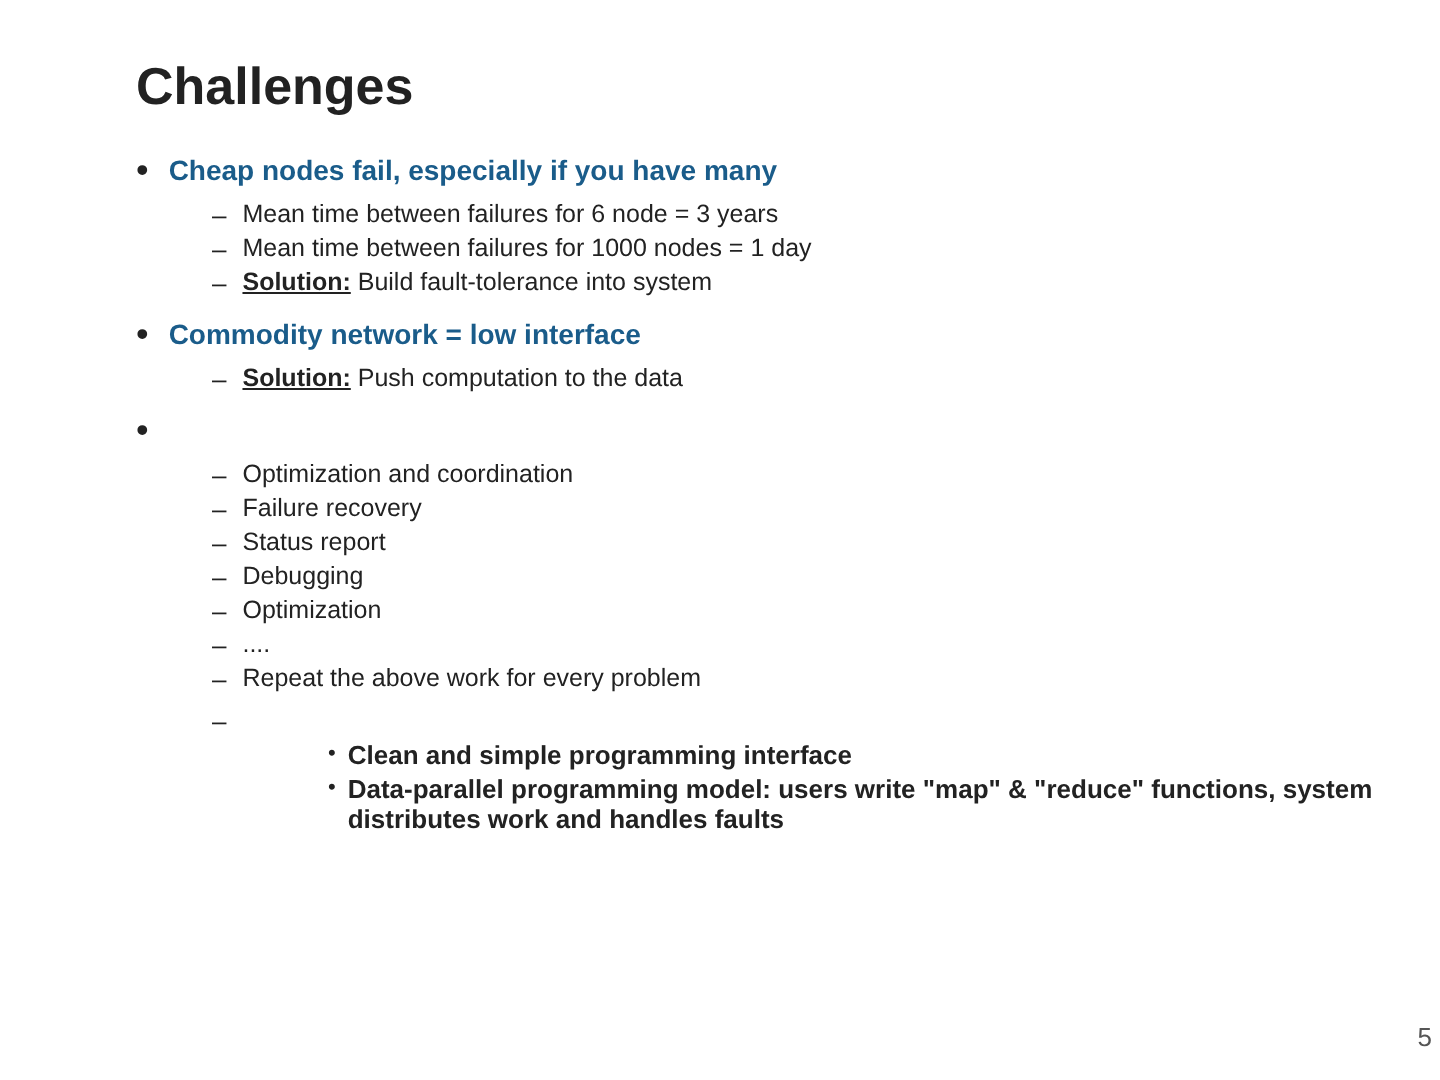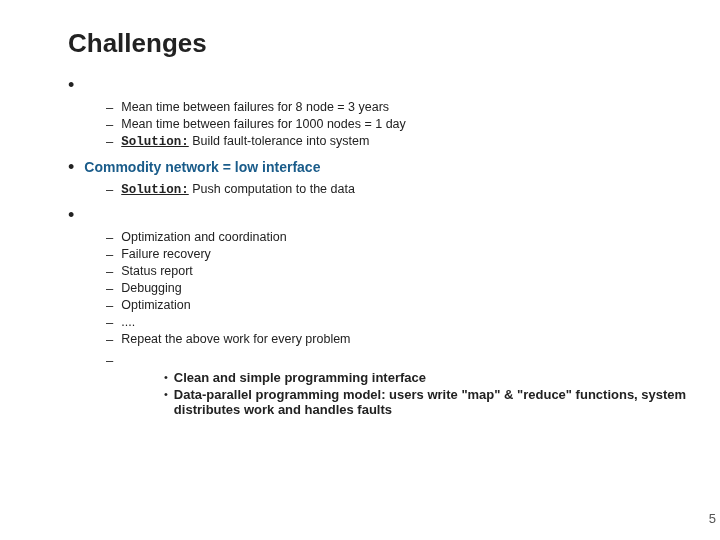--- a/index.html
+++ b/index.html
@@ -59,21 +59,20 @@
       color: #222;
       flex-shrink: 0;
     }
     .sub-text {
       font-size: 12.5px;
       color: #222;
     }
     .sub-text .underline {
       text-decoration: underline;
       font-weight: bold;
-      font-family: Liberation Mono, monospace;
     }
     .solution-item {
       margin-left: 38px;
       margin-top: 6px;
     }
     .solution-sub {
       margin-left: 58px;
       margin-top: 2px;
     }
     .solution-sub-item {
@@ -103,25 +102,26 @@
 </head>
 <body>
 
 <div class="slide">
 
   <div class="slide-title">Challenges</div>
 
   <div class="bullet-section">
     <div class="bullet-main">
       <span class="bullet-dot">•</span>
+      <span class="bullet-text">Cheap nodes fail, especially if you have many</span>
     </div>
     <div class="sub-items">
       <div class="sub-item">
         <span class="dash">–</span>
-        <span class="sub-text">Mean time between failures for 8 node = 3 years</span>
+        <span class="sub-text">Mean time between failures for 6 node = 3 years</span>
       </div>
       <div class="sub-item">
         <span class="dash">–</span>
         <span class="sub-text">Mean time between failures for 1000 nodes = 1 day</span>
       </div>
       <div class="sub-item">
         <span class="dash">–</span>
         <span class="sub-text"><span class="underline">Solution:</span> Build fault-tolerance into system</span>
       </div>
     </div>

